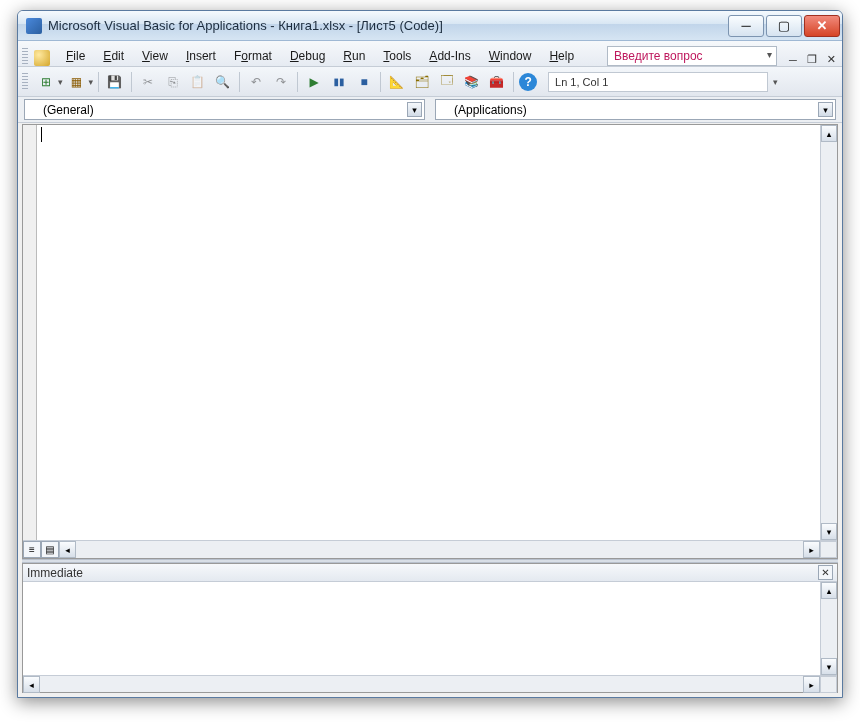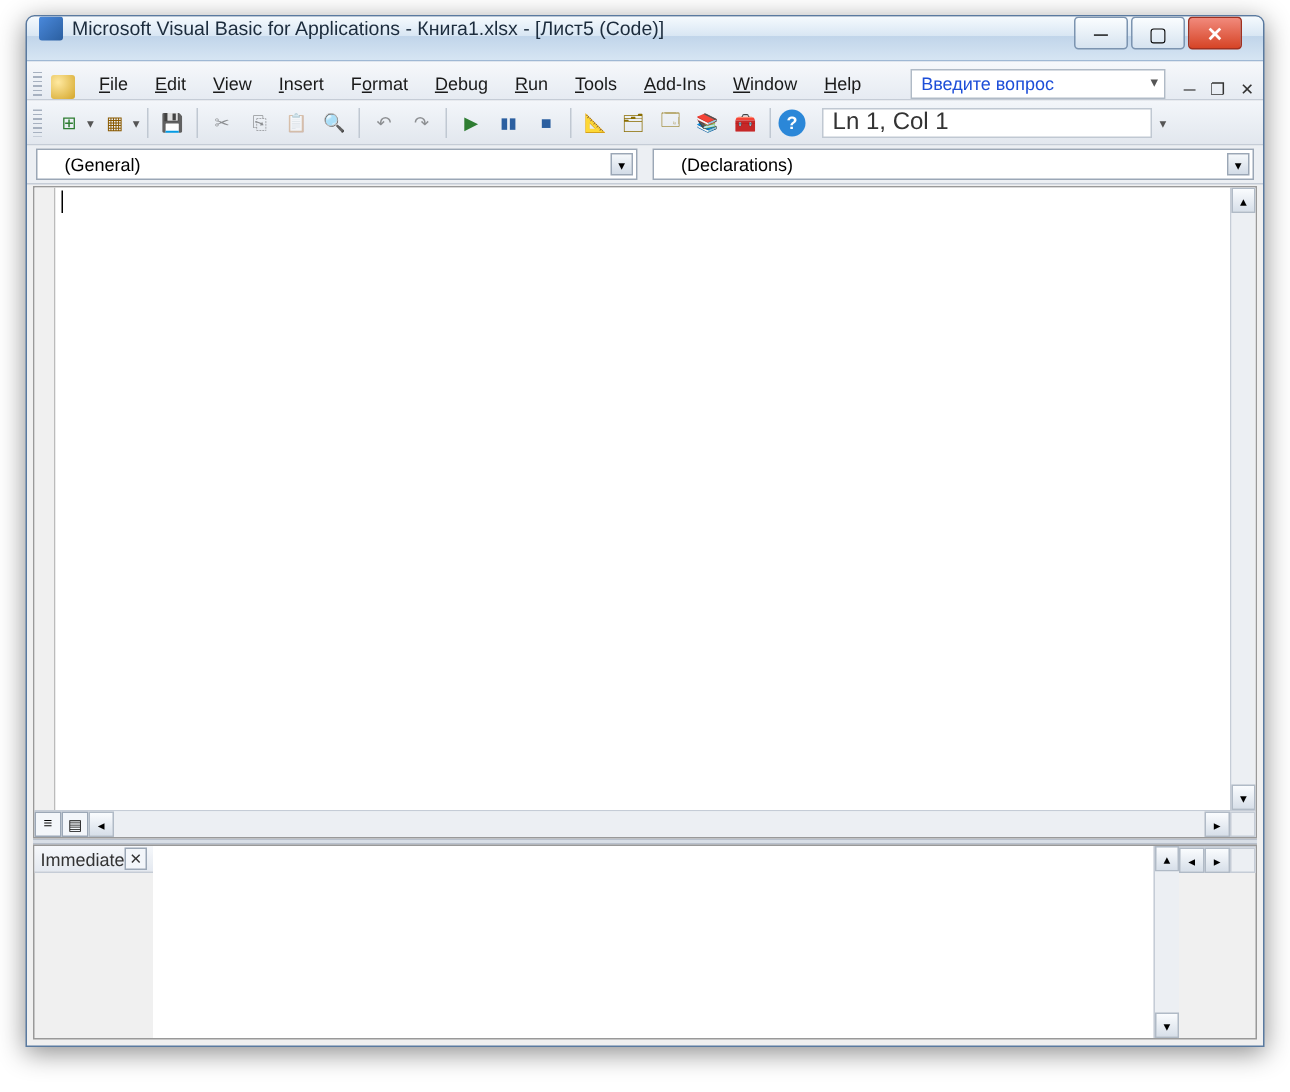--- a/index.html
+++ b/index.html
@@ -1,57 +1,57 @@
 <!DOCTYPE html>
 <html><head>
 <meta charset="utf-8">
 <style>
 * { box-sizing: border-box; margin: 0; padding: 0; }
 body { font-family: "Segoe UI", Tahoma, sans-serif; font-size: 12px; background: #fff; width: 860px; height: 728px; overflow: hidden; }
 .window { width: 826px; height: 688px; margin: 10px auto; border: 1px solid #5a7aa0; background: #f0f0f0; box-shadow: 0 4px 18px rgba(0,0,0,0.45); border-radius: 6px 6px 0 0; overflow: hidden; display: flex; flex-direction: column; }
-.titlebar { height: 30px; background: linear-gradient(#f5fafe, #d8e6f3 45%, #c1d5ea 46%, #d6e5f3); display: flex; padding: 0 14px 0 8px; border-bottom: 1px solid #9fb8d4; }
+.titlebar { height: 30px; background: linear-gradient(#f5fafe, #d8e6f3 45%, #c1d5ea 46%, #d6e5f3); display: flex; align-items: center; padding: 0 2px 0 8px; border-bottom: 1px solid #9fb8d4; }
 .titlebar .appicon { width: 16px; height: 16px; margin-right: 6px; background: linear-gradient(135deg,#4a89dc,#2b5fa0); border-radius: 2px; display:flex; align-items:center; justify-content:center; }
 .titlebar .title { flex: 1; color: #1c2c3d; font-size: 13px; }
 .win-controls { display: flex; gap: 2px; }
 .win-btn { width: 36px; height: 22px; border: 1px solid #7c94b0; border-radius: 3px; background: linear-gradient(#fafdff,#d6e3f0); display:flex; align-items:center; justify-content:center; font-size: 13px; cursor: pointer; }
 .win-btn.close { background: linear-gradient(#f18a7c,#d64426); border-color:#a03020; color:#fff; font-weight:bold; }
 .menubar { height: 26px; background: linear-gradient(#f6f8fb,#e6ebf2); border-bottom: 1px solid #c5ccd6; display: flex; align-items: flex-end; padding: 0 4px; gap: 2px; }
 .grip { width: 6px; height: 18px; background: repeating-linear-gradient(to bottom, #a7b1c0 0 1px, transparent 1px 3px); margin-right: 4px; }
 .sysicon { width:16px; height:16px; margin-right:6px; background: radial-gradient(circle at 30% 30%, #ffe9a0, #d4a62a); border-radius:2px; }
 .menu-item { padding: 3px 8px; cursor: pointer; color: #1a1a1a; }
 .menu-item span.ul { text-decoration: underline; }
-.search-box { margin-left: auto; width: 170px; height: 20px; border: 1px solid #b0bac6; background: #fff; padding: 1px 16px 1px 6px; color: #1d4ed8; position: relative; font-size: 12px; display:flex; align-items:center; }
+.search-box { margin-left: auto; width: 170px; height: 20px; border: 1px solid #b0bac6; background: #fff; padding: 1px 16px 1px 6px; color: #be185d; position: relative; font-size: 12px; display:flex; align-items:center; }
 .search-box::after { content:"▾"; position:absolute; right:4px; top:2px; font-size:10px; color:#555; }
 .mdi-controls { display:flex; gap:6px; margin-left:8px; align-items:center; font-size:11px; color:#333; }
 .mdi-btn { cursor:pointer; padding:0 2px; }
 .toolbar { height: 30px; background: linear-gradient(#f3f6fa,#e2e7ee); border-bottom: 1px solid #c5ccd6; display:flex; align-items:center; padding: 0 4px; gap:3px; }
 .tbtn { width: 22px; height: 22px; display:flex; align-items:center; justify-content:center; cursor:pointer; border-radius:2px; }
 .tsep { width:1px; height:20px; background:#c0c8d2; margin:0 2px; }
 .tb-dropdown { font-size:9px; color:#555; margin-left:-2px; cursor:pointer; }
-.status-field { margin-left: 8px; width: 220px; height: 20px; border: 1px solid #c0c8d2; background:#fff; padding: 2px 6px; font-size: 16px; color:#333; display:flex; align-items:center; }
+.status-field { margin-left: 8px; width: 220px; height: 20px; border: 1px solid #c0c8d2; background:#fff; padding: 2px 6px; font-size: 11px; color:#333; display:flex; align-items:center; }
 .dropdown-row { height: 26px; background: #eceff3; border-bottom: 1px solid #c5ccd6; display:flex; align-items:center; padding: 2px 6px; gap: 10px; }
 .combo { flex:1; height: 21px; border: 1px solid #9ba7b6; background:#fff; display:flex; align-items:center; padding: 0 18px; font-size:12px; position:relative; cursor:pointer; }
 .combo .arrow { position:absolute; right:2px; top:2px; width:15px; height:15px; background: linear-gradient(#f5f8fb,#d3dce7); border:1px solid #9ba7b6; display:flex; align-items:center; justify-content:center; font-size:9px; }
 .code-area { flex: 1; background:#fff; position:relative; display:flex; flex-direction:column; border: 1px solid #999; margin: 1px 4px 0 4px; }
 .code-body { flex:1; display:flex; position:relative; overflow:hidden; }
 .gutter { width: 14px; background:#f0f0f0; border-right:1px solid #bbb; }
 .editor { flex:1; background:#fff; padding: 2px 4px; font-family: Consolas, "Courier New", monospace; font-size: 13px; position:relative; }
 .cursor { position:absolute; left:4px; top:2px; width:1px; height:15px; background:#000; }
 .vscroll { width:17px; background:#eceff3; border-left:1px solid #c5ccd6; display:flex; flex-direction:column; }
 .scroll-btn { height:17px; background:linear-gradient(#fafcfe,#d7dfe9); border:1px solid #b0bac6; display:flex; align-items:center; justify-content:center; font-size:9px; cursor:pointer; }
 .scroll-track { flex:1; background:#eceff3; }
 .code-bottom { height:18px; display:flex; border-top:1px solid #c5ccd6; }
 .view-tabs { display:flex; }
 .view-tab { width:18px; height:17px; border:1px solid #9ba7b6; background:#f3f6fa; display:flex; align-items:center; justify-content:center; cursor:pointer; font-size:10px; }
 .hscroll { flex:1; display:flex; background:#eceff3; }
 .hscroll .scroll-btn { width:17px; height:17px; }
 .hscroll .scroll-track { flex:1; }
 .corner { width:17px; height:17px; background:#eceff3; border:1px solid #c5ccd6; }
 .splitter { height:4px; background:#d8dee6; border-top:1px solid #b8c0cc; border-bottom:1px solid #b8c0cc; margin:0 4px; cursor:ns-resize; }
-.immediate-panel { margin: 0 4px 4px 4px; border:1px solid #999; display:flex; flex-direction:row; height:130px; }
+.immediate-panel { margin: 0 4px 4px 4px; border:1px solid #999; display:flex; flex-direction:column; height:130px; }
 .immediate-title { height:18px; background:linear-gradient(#f6f8fb,#e4e9f0); border-bottom:1px solid #c5ccd6; display:flex; align-items:center; padding: 0 4px; font-size:12px; color:#333; }
 .immediate-title .xbtn { margin-left:auto; width:15px; height:15px; border:1px solid #9ba7b6; background:#f3f6fa; display:flex; align-items:center; justify-content:center; font-size:10px; cursor:pointer; }
 .immediate-body { flex:1; background:#fff; display:flex; }
 .immediate-text { flex:1; }
 .immediate-hscroll { height:17px; display:flex; border-top:1px solid #c5ccd6; }
 .disabled { opacity: 0.4; }
 </style>
 </head>
 <body>
 
@@ -120,21 +120,21 @@
     <div class="status-field">Ln 1, Col 1</div>
     <span class="tb-dropdown" style="margin-left:2px">▾</span>
   </div>
 
   <div class="dropdown-row">
     <div class="combo">
       <span>(General)</span>
       <div class="arrow">▾</div>
     </div>
     <div class="combo">
-      <span>(Declarations)</span>
+      <span>(Applications)</span>
       <div class="arrow">▾</div>
     </div>
   </div>
 
   <div class="code-area">
     <div class="code-body">
       <div class="gutter"></div>
       <div class="editor">
         <div class="cursor"></div>
       </div>

